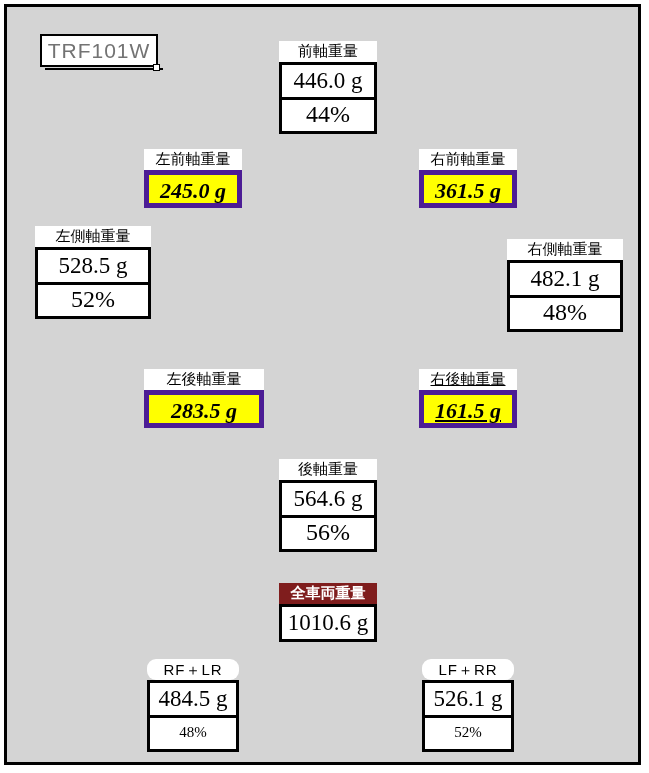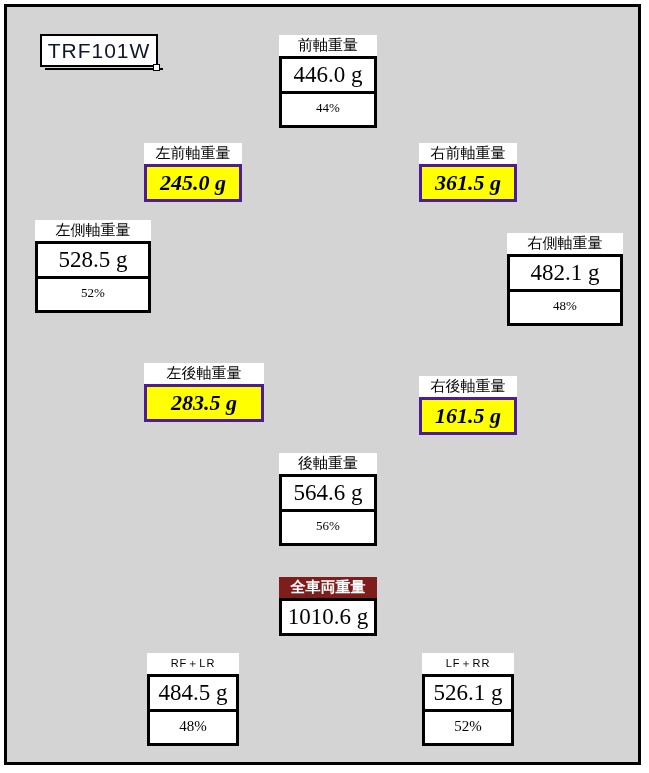--- a/index.html
+++ b/index.html
@@ -30,25 +30,27 @@
   
   .cap {
     background: #ffffff;
     color: #000000;
     font-size: 15px;
     line-height: 21px;
     height: 21px;
     text-align: center;
     white-space: nowrap;
     font-family: "DejaVu Sans", sans-serif;
+    margin-top: 6px;
   }
   .cap.latin {
     font-family: "Liberation Sans", sans-serif;
-    font-size: 11px;
+    font-size: 15px;
     letter-spacing: 1px;
+    border-radius: 9px;
   }
   .cap.inverse {
     background: #7f1d1d;
     color: #ffffff;
     font-weight: bold;
   }
 
   
   .valbox {
     background: #ffffff;
@@ -60,32 +62,32 @@
     font-family: "Liberation Serif", serif;
   }
   .valbox.primary {
     height: 38px;
     line-height: 32px;
     font-size: 23px;
   }
   .valbox.pct {
     height: 34px;
     line-height: 28px;
-    font-size: 13px;
+    font-size: 24px;
     border-top-width: 0;
   }
   .valbox.pct.small {
     font-size: 15px;
     line-height: 28px;
   }
 
   
   .yellowbox {
     background: #ffff00;
-    border: 3px solid #4c1d95;
+    border: 5px solid #4c1d95;
     box-sizing: border-box;
     height: 38px;
     line-height: 32px;
     text-align: center;
     white-space: nowrap;
     font-size: 22px;
     font-weight: bold;
     font-style: italic;
     color: #000000;
     font-family: "Liberation Serif", serif;
@@ -98,21 +100,21 @@
     top: 27px;
     width: 118px;
     height: 33px;
     background: #ffffff;
     border: 2px solid #000000;
     box-sizing: border-box;
     text-align: center;
     font-size: 21px;
     line-height: 29px;
     letter-spacing: 1px;
-    color: #0f172a;
+    color: #737373;
     font-family: "Liberation Sans", sans-serif;
   }
   #device-id-shadow-bottom {
     position: absolute;
     left: 38px;
     top: 61px;
     width: 118px;
     height: 2px;
     background: #000000;
   }
@@ -171,21 +173,21 @@
     <div class="cap">右側軸重量</div>
     <div class="valbox primary">482.1 g</div>
     <div class="valbox pct">48%</div>
   </div>
 
   <div class="grp" style="left:137px; top:356px; width:120px;">
     <div class="cap">左後軸重量</div>
     <div class="yellowbox">283.5 g</div>
   </div>
 
-  <div class="grp" style="left:412px; top:369px; width:98px;">
+  <div class="grp" style="left:412px; top:356px; width:98px;text-decoration:underline;">
     <div class="cap">右後軸重量</div>
     <div class="yellowbox">161.5 g</div>
   </div>
 
   <div class="grp" style="left:272px; top:446px; width:98px;">
     <div class="cap">後軸重量</div>
     <div class="valbox primary">564.6 g</div>
     <div class="valbox pct">56%</div>
   </div>
 

